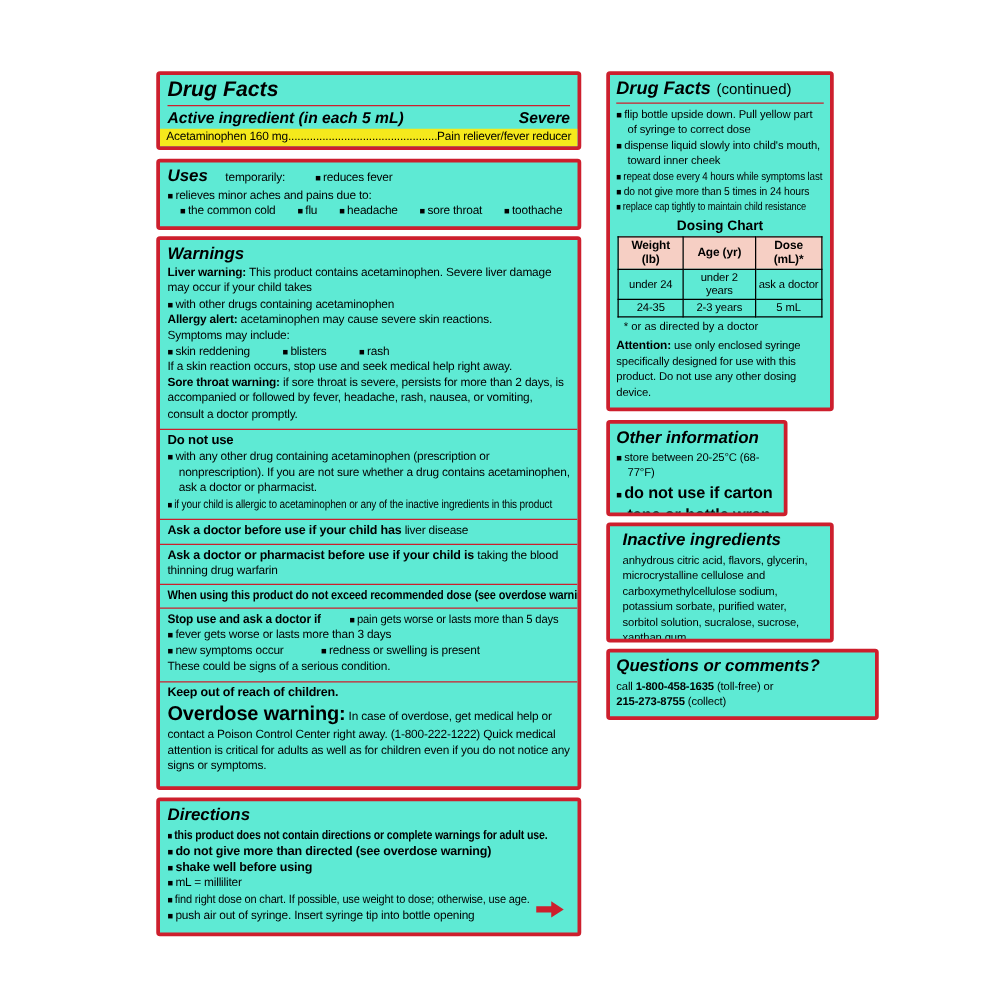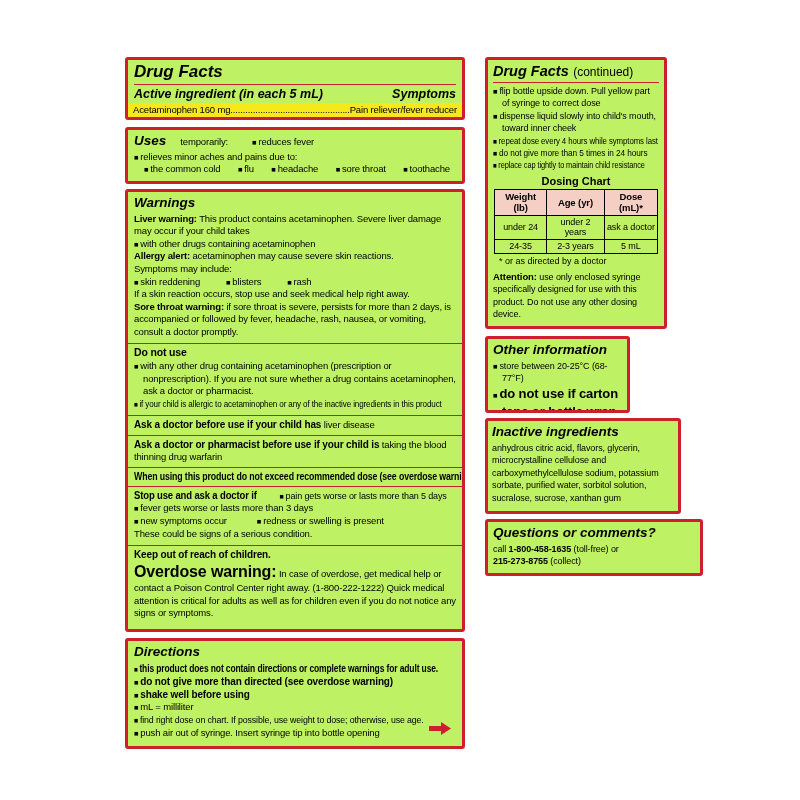--- a/index.html
+++ b/index.html
@@ -1,28 +1,28 @@
 <!DOCTYPE html>
 <html style="--red: #cd1f2d; --yellow: #f5e91c; --pink: #f6cfc4;"><head>
 <meta charset="utf-8">
 <style>
   :root{ --red:#cd1f2d; --yellow:#f5e91c; --pink:#f6cfc4; }
   *{box-sizing:border-box;}
   html,body{margin:0;padding:0;background:#fff;}
   body{width:800px;height:800px;font-family:"Liberation Sans",sans-serif;color:#000;}
   .canvas{position:relative;width:800px;height:800px;background:#fff;overflow:hidden;}
-  .box{position:absolute;border:3px solid var(--red);border-radius:3px;background:#bef264;
+  .box{position:absolute;border:3px solid var(--red);border-radius:3px;background:#5eead4;
        padding:2px 6px;overflow:hidden;}
   #boxA{left:125px;top:57px;width:340px;height:63px;padding:2px 6px 0;}
   #boxB{left:125px;top:127px;width:340px;height:57px;}
   #boxC{left:125px;top:189px;width:340px;height:443px;}
   #boxD{left:125px;top:638px;width:340px;height:111px;}
   #boxE{left:485px;top:57px;width:182px;height:272px;padding:2px 5px;}
   #boxF{left:485px;top:336px;width:145px;height:77px;padding:2px 5px;}
-  #boxG{left:485px;top:418px;width:196px;height:96px;padding:2px 4px;}
+  #boxG{left:485px;top:418px;width:182px;height:96px;padding:2px 10px;}
   #boxH{left:485px;top:519px;width:218px;height:57px;padding:2px 5px;}
 
   .h1{font-style:italic;font-weight:bold;font-size:17px;line-height:1.15;}
   .h2{font-style:italic;font-weight:bold;font-size:12.5px;line-height:1.2;}
   .st{font-style:italic;font-weight:bold;font-size:13.5px;line-height:1.25;margin:1px 0 1px;}
   .rt{font-style:italic;font-weight:bold;font-size:14.5px;}
   .rtc{font-size:12px;}
   .stb{font-weight:bold;}
 
   .t{font-size:9.5px;line-height:1.32;letter-spacing:-0.15px;margin:0;}
@@ -66,21 +66,21 @@
 </head>
 <body>
 
 <div class="canvas">
 
   <section class="box" id="boxA">
     <div class="h1">Drug Facts</div>
     <div class="rsep"></div>
     <div class="ai-row">
       <span class="h2">Active ingredient (in each 5 mL)</span>
-      <span class="h2">Symptoms</span>
+      <span class="h2">Severe</span>
     </div>
     <div class="yellow">
       <span>Acetaminophen 160 mg</span>
       <span class="leader">........................................................................................................................................</span>
       <span>Pain reliever/fever reducer</span>
     </div>
   </section>
 
   <section class="box" id="boxB">
     <div class="row">

